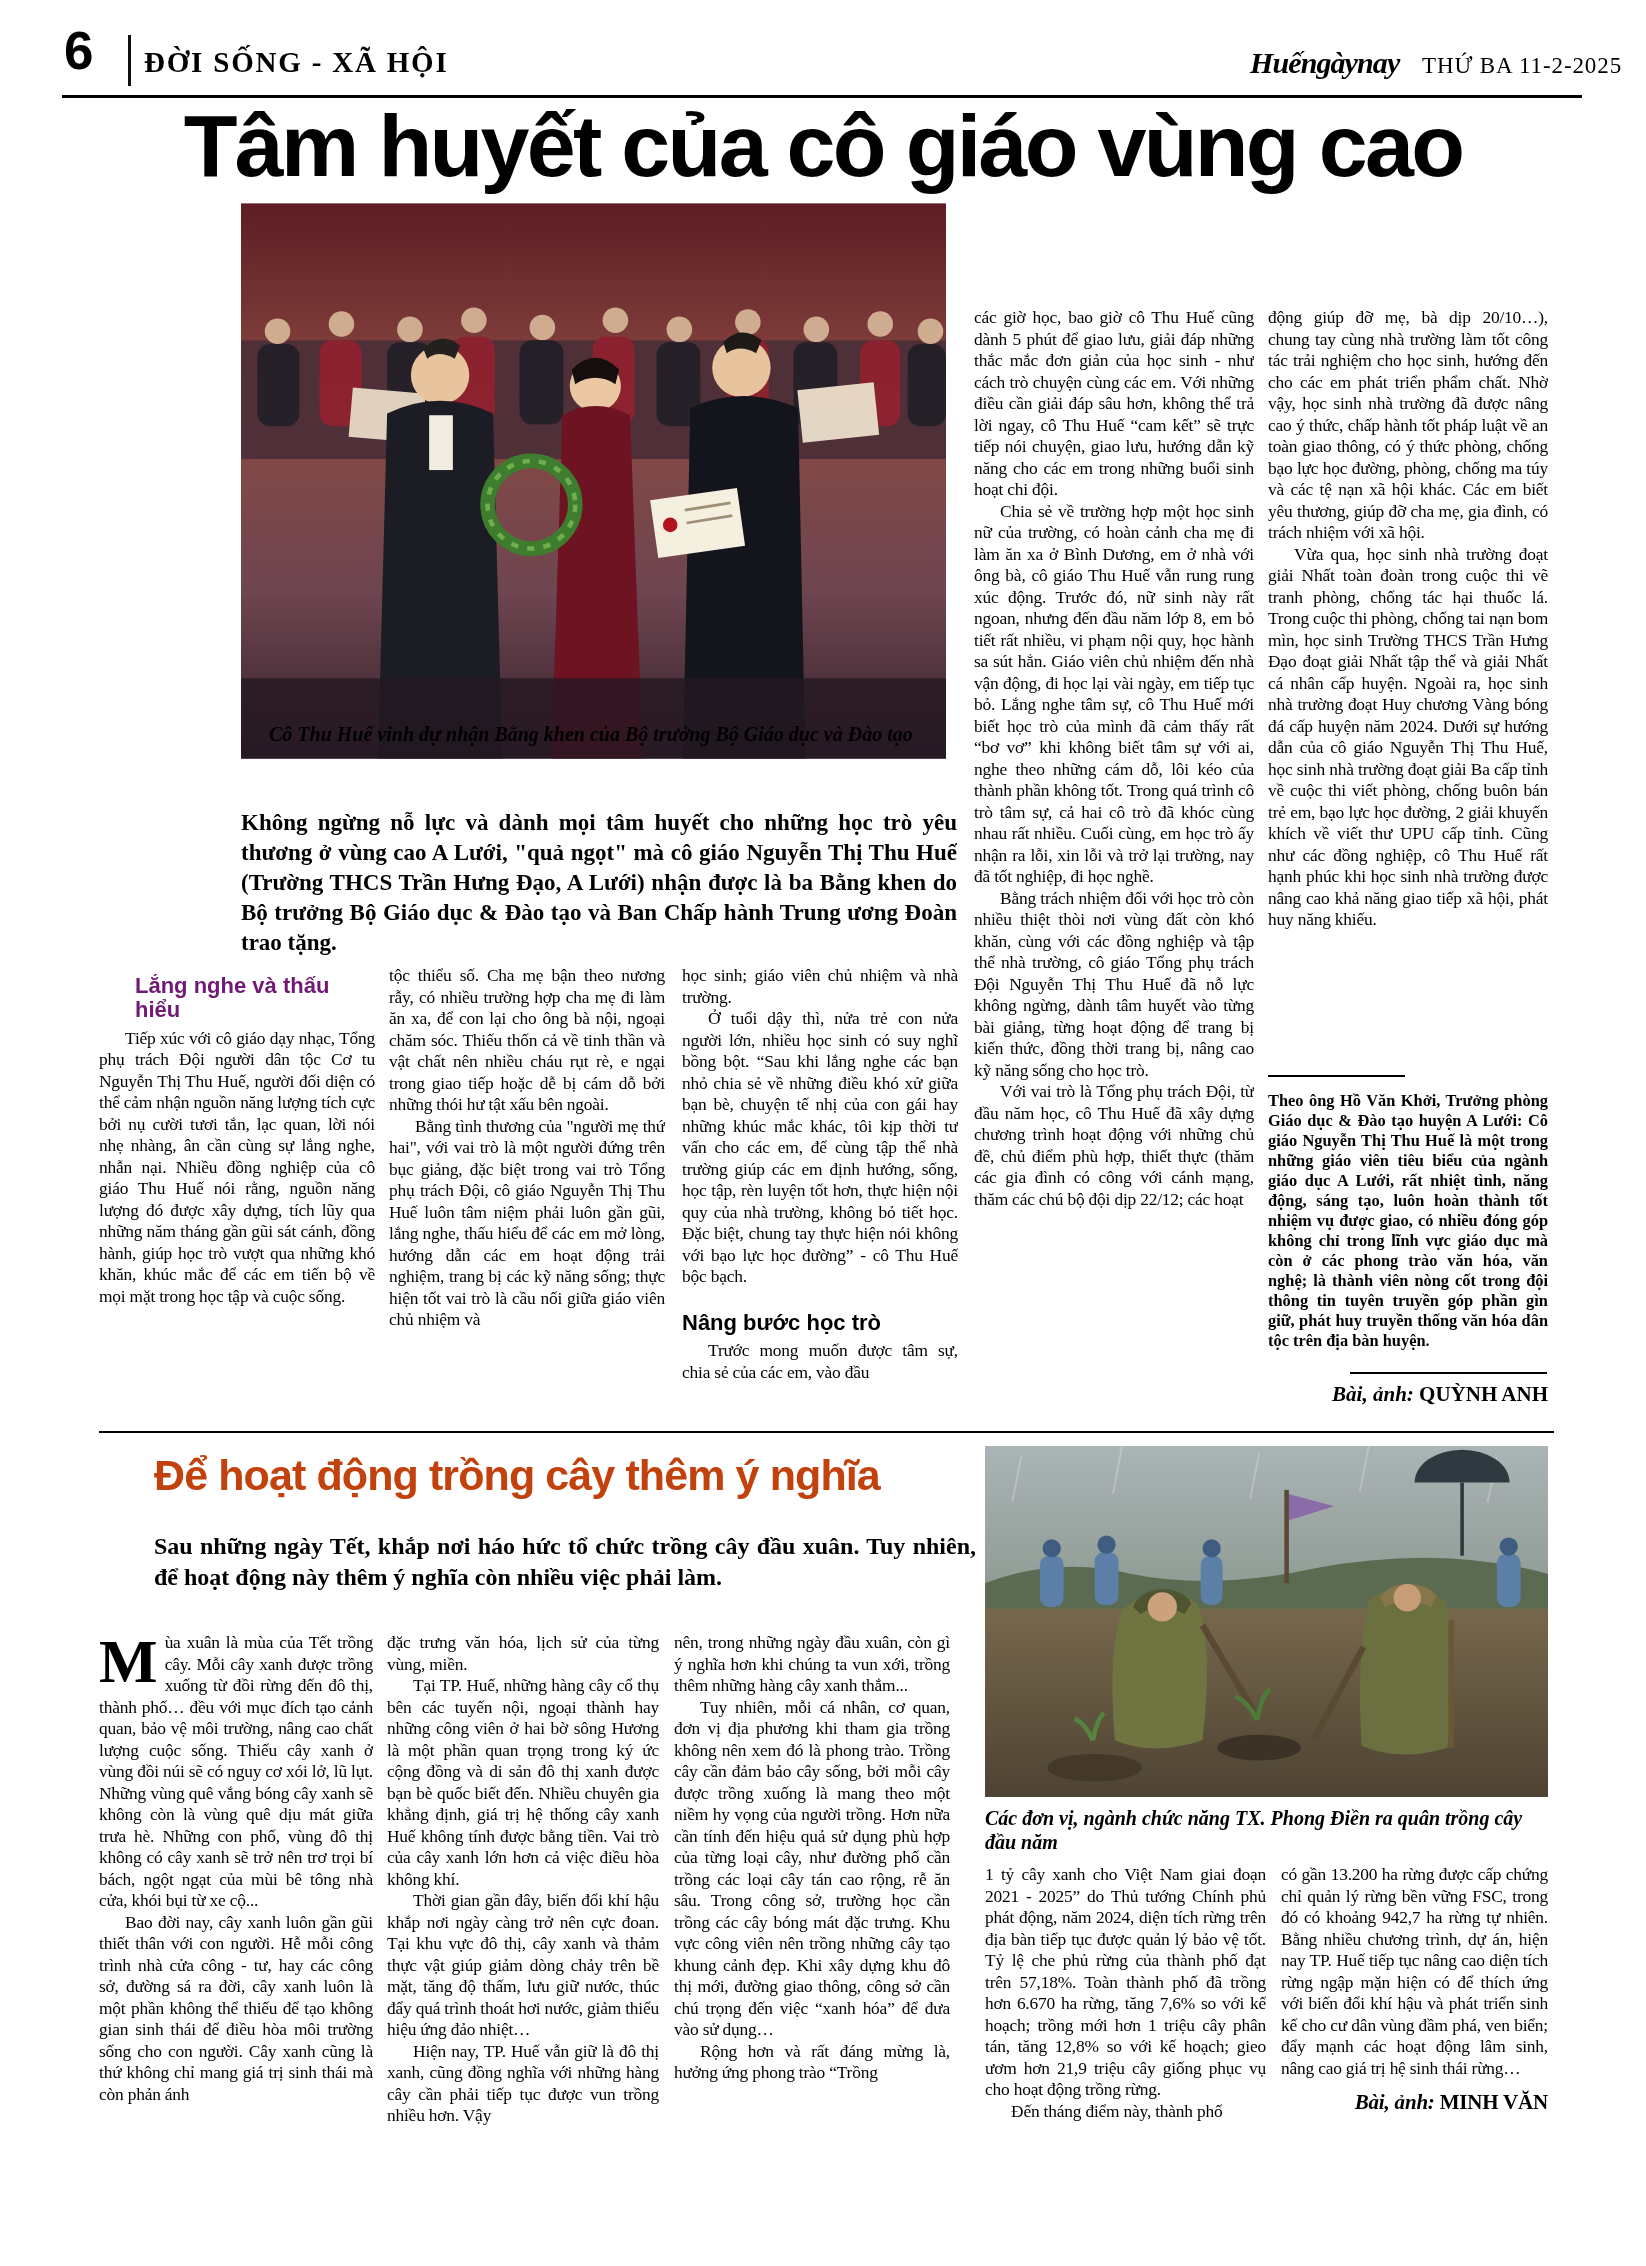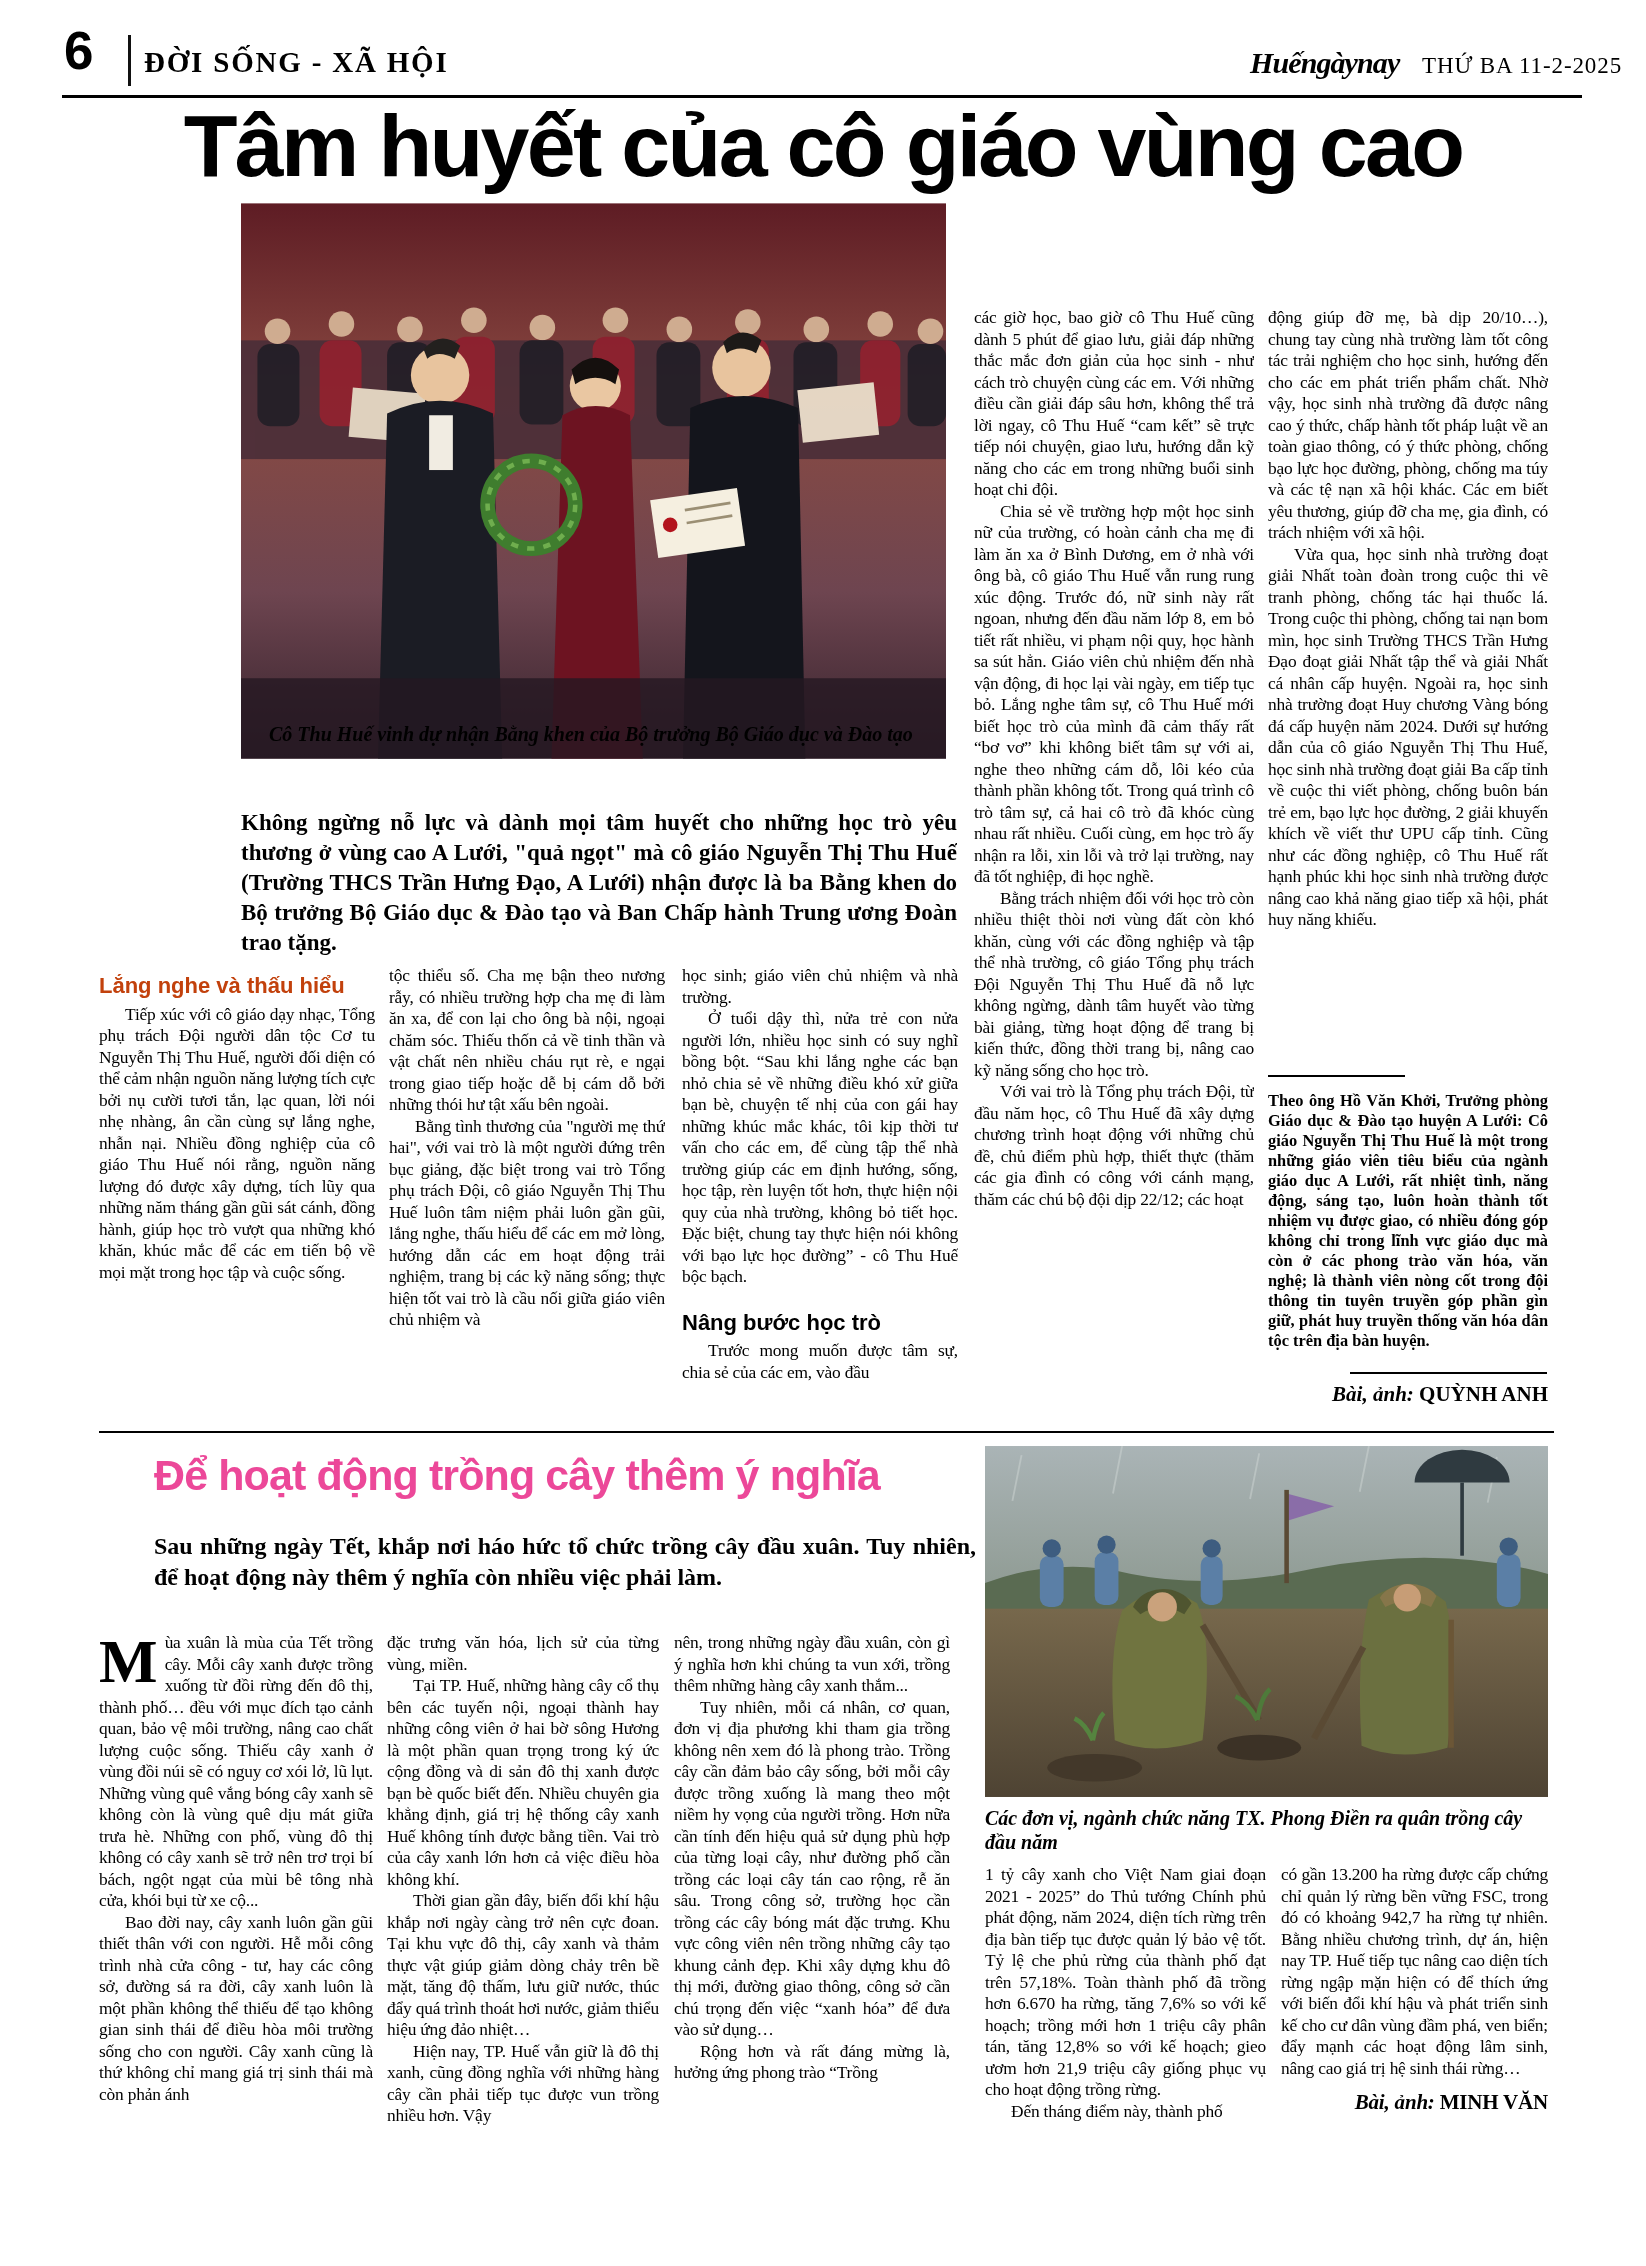--- a/index.html
+++ b/index.html
@@ -28,36 +28,36 @@
   .col{font-size:17.4px;line-height:21.5px;text-align:justify;letter-spacing:-0.2px;overflow:hidden;}
   .col p{margin:0;}
   .col p.ind{text-indent:1.5em;}
   .a1c1{left:99px;top:974px;width:276px;height:457px;}
   .a1c2{left:389px;top:965px;width:276px;height:466px;}
   .a1c3{left:682px;top:965px;width:276px;height:466px;}
   .a1c4{left:974px;top:307px;width:280px;height:1124px;}
   .a1c5{left:1268px;top:307px;width:280px;height:716px;}
   .subhead{font-family:"Liberation Sans",sans-serif;font-weight:bold;font-size:22px;line-height:1.1;
            text-align:left;text-indent:0;margin:0 0 5.5px 0;letter-spacing:0;}
-  .subhead.green{color:#c2410c;}
+  .subhead.green{color:#701a75;margin-left:36px;}
   .subhead.mid{margin-top:23px;}
 
   .noterule{left:1268px;top:1075px;width:137px;height:1.8px;}
   .note{left:1268px;top:1091px;width:280px;max-height:274px;overflow:hidden;
         font-size:16.4px;font-weight:bold;line-height:20px;text-align:justify;}
   .bylinerule1{left:1350px;top:1372px;width:197px;height:1.8px;}
   .byline{font-size:21px;font-weight:bold;text-align:right;}
   .byline .lbl{font-style:italic;}
   .byline1{left:1268px;top:1382px;width:280px;}
 
   .sep{left:99px;top:1431px;width:1455px;height:1.8px;}
 
   
   .h2{left:154px;top:1453px;width:833px;font-family:"Liberation Sans",sans-serif;font-weight:bold;
-      font-size:43px;line-height:1.05;letter-spacing:-0.9px;color:#ec4899;}
+      font-size:43px;line-height:1.05;letter-spacing:-0.9px;color:#c2410c;}
   .lead2{left:154px;top:1531px;width:822px;font-size:24px;font-weight:bold;line-height:31px;text-align:justify;font-family:Liberation Serif, serif;}
   .photo2{left:985px;top:1446px;width:563px;height:351px;overflow:hidden;}
   .cap2{left:985px;top:1806px;width:563px;}
   .a2col{font-size:17.4px;line-height:21.5px;}
   .a2c1{left:99px;top:1632px;width:274px;height:603px;}
   .a2c2{left:387px;top:1632px;width:272px;height:603px;}
   .a2c3{left:674px;top:1632px;width:276px;height:603px;}
   .a2c4{left:985px;top:1864px;width:281px;height:395px;}
   .a2c5{left:1281px;top:1864px;width:267px;height:395px;}
   .dropcap{float:left;font-weight:bold;font-size:62px;line-height:51px;margin:3.7px 7.3px 0 0;}

